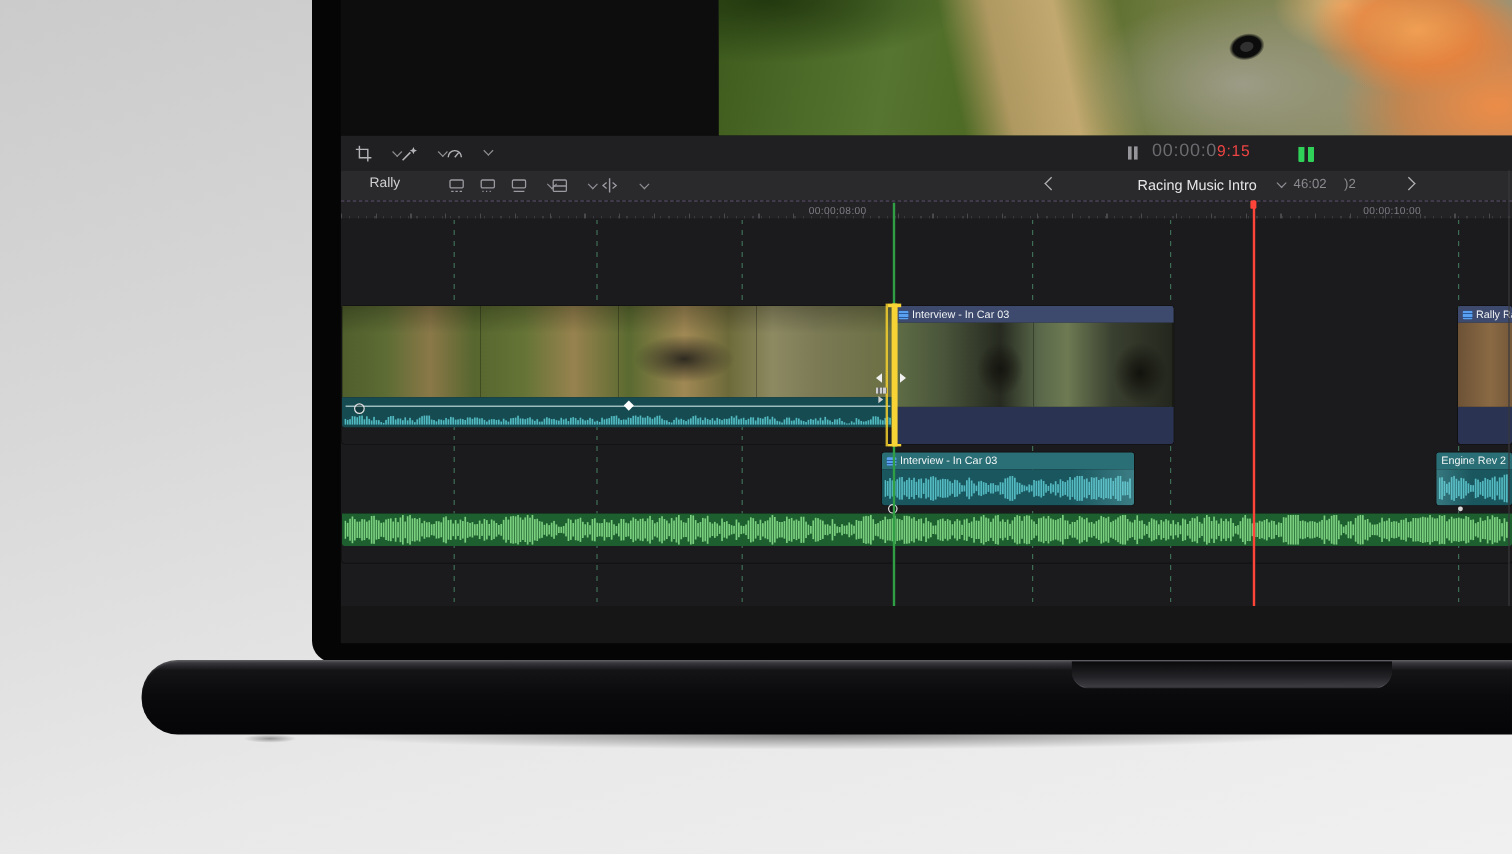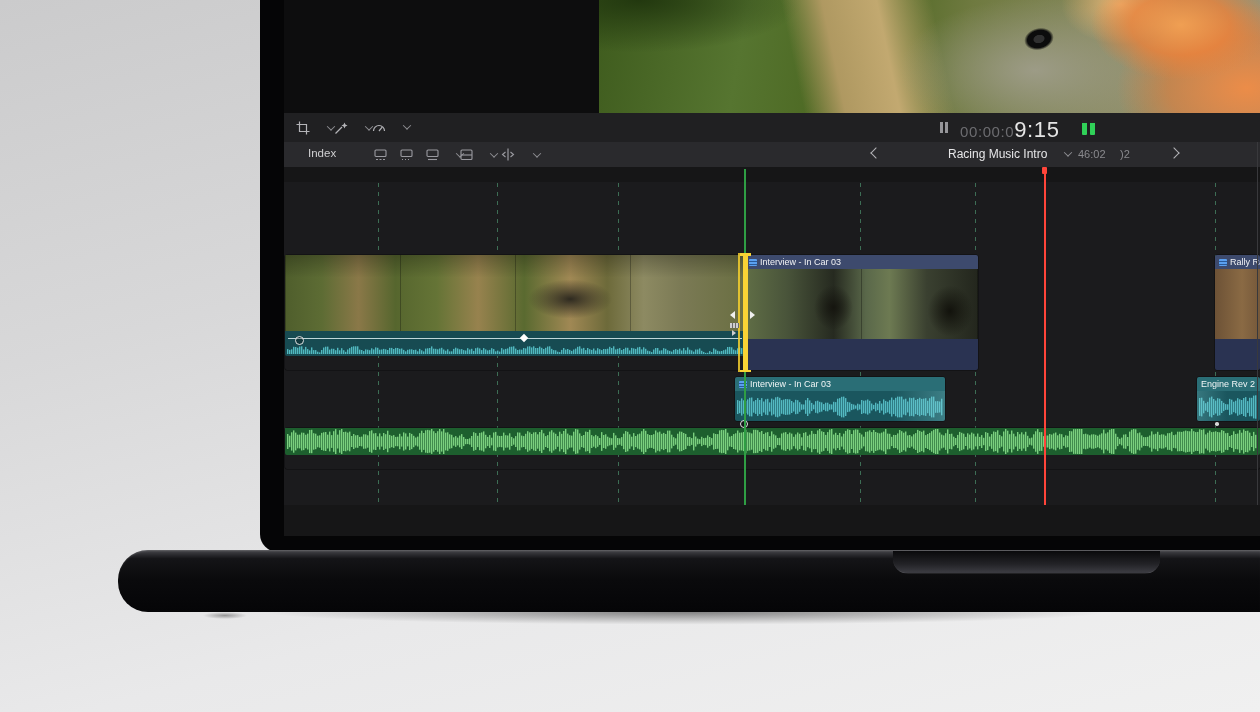--- a/index.html
+++ b/index.html
@@ -42,21 +42,21 @@
   .chev{display:inline-block;width:5px;height:5px;border-right:1.4px solid #8e8e93;
     border-bottom:1.4px solid #8e8e93;transform:rotate(45deg) translate(-1px,-1px);}
   .chev-l{display:inline-block;width:7px;height:7px;border-left:1.6px solid #b4b4b8;
     border-bottom:1.6px solid #b4b4b8;transform:rotate(45deg);}
   .chev-r{display:inline-block;width:7px;height:7px;border-right:1.6px solid #b4b4b8;
     border-top:1.6px solid #b4b4b8;transform:rotate(45deg);}
   .pause{position:absolute;left:656px;top:9px;display:flex;gap:2px;}
   .pause i{display:block;width:3px;height:11px;background:#96969a;}
   .timecode{position:absolute;left:676px;top:4px;display:flex;align-items:baseline;letter-spacing:.6px;}
   .timecode .dim{font-size:15px;color:#6c6c70;font-weight:300;}
-  .timecode .bright{font-size:22px;color:#e5e5e5;font-weight:400;}
+  .timecode .bright{font-size:13px;color:#ef4444;font-weight:400;}
   .meters{position:absolute;left:798px;top:7px;display:flex;gap:3px;align-items:flex-end;}
   .meters i{display:block;width:5px;height:15px;border-radius:1px;
     background:linear-gradient(180deg,#242426 0 18%,#30d158 18%);}
   .txt-btn{position:absolute;font-size:11.5px;color:#cfcfd1;cursor:pointer;}
   .dim-txt{position:absolute;font-size:11px;color:#8a8a8e;}
   
   .ruler{position:absolute;left:0;top:167px;width:976px;height:15px;background:#232326;
     border-top:1px dashed #5e5270;
     background-image:
       repeating-linear-gradient(90deg,#4a4a4e 0 1px,transparent 1px 29px),
@@ -180,21 +180,21 @@
           <span class="dim">00:00:0</span>
           <span class="bright">9:15</span>
         </div>
         <div class="meters">
             <i></i>
             <i></i>
           </div>
       </div>
 
       <div class="tb2">
-        <div class="txt-btn" style="left:24px;top:5px;">Index</div>
+        <div class="txt-btn" style="left:24px;top:5px;">Rally</div>
         <div class="tool" style="left:90px;top:7px;">
           <svg width="13" height="12" viewBox="0 0 13 12">
             <rect x="1" y="1" width="11" height="6.5" rx="1" fill="none" stroke="#9a9aa0" stroke-width="1.1"></rect>
             <line x1="2" y1="10.5" x2="11" y2="10.5" stroke="#9a9aa0" stroke-width="1.1" stroke-dasharray="2 1.5"></line>
           </svg>
         </div>
         <div class="tool" style="left:116px;top:7px;">
           <svg width="13" height="12" viewBox="0 0 13 12">
             <rect x="1" y="1" width="11" height="6.5" rx="1" fill="none" stroke="#9a9aa0" stroke-width="1.1"></rect>
             <line x1="2" y1="10.5" x2="11" y2="10.5" stroke="#9a9aa0" stroke-width="1.1" stroke-dasharray="1 2"></line>
@@ -229,20 +229,24 @@
           <span style="font-size:12px;color:#e6e6e8;">Racing Music Intro</span>
           <span class="chev"></span>
         </div>
         <div class="dim-txt" style="left:794px;top:6px;">46:02</div>
         <div class="dim-txt" style="left:836px;top:6px;">)2</div>
         <div class="tool" style="left:886px;top:7px;">
           <span class="chev-r"></span>
         </div>
       </div>
 
+      <div class="ruler">
+        <span class="ruler-label" style="left:390px;">00:00:08:00</span>
+        <span class="ruler-label" style="left:852px;">00:00:10:00</span>
+      </div>
 
       <div class="tl-bg"></div>
       <div class="guide" style="left:94px;"></div>
       <div class="guide" style="left:213px;"></div>
       <div class="guide" style="left:334px;"></div>
       <div class="guide" style="left:576px;"></div>
       <div class="guide" style="left:691px;"></div>
       <div class="guide" style="left:931px;"></div>
       <div class="snap-line"></div>
 

